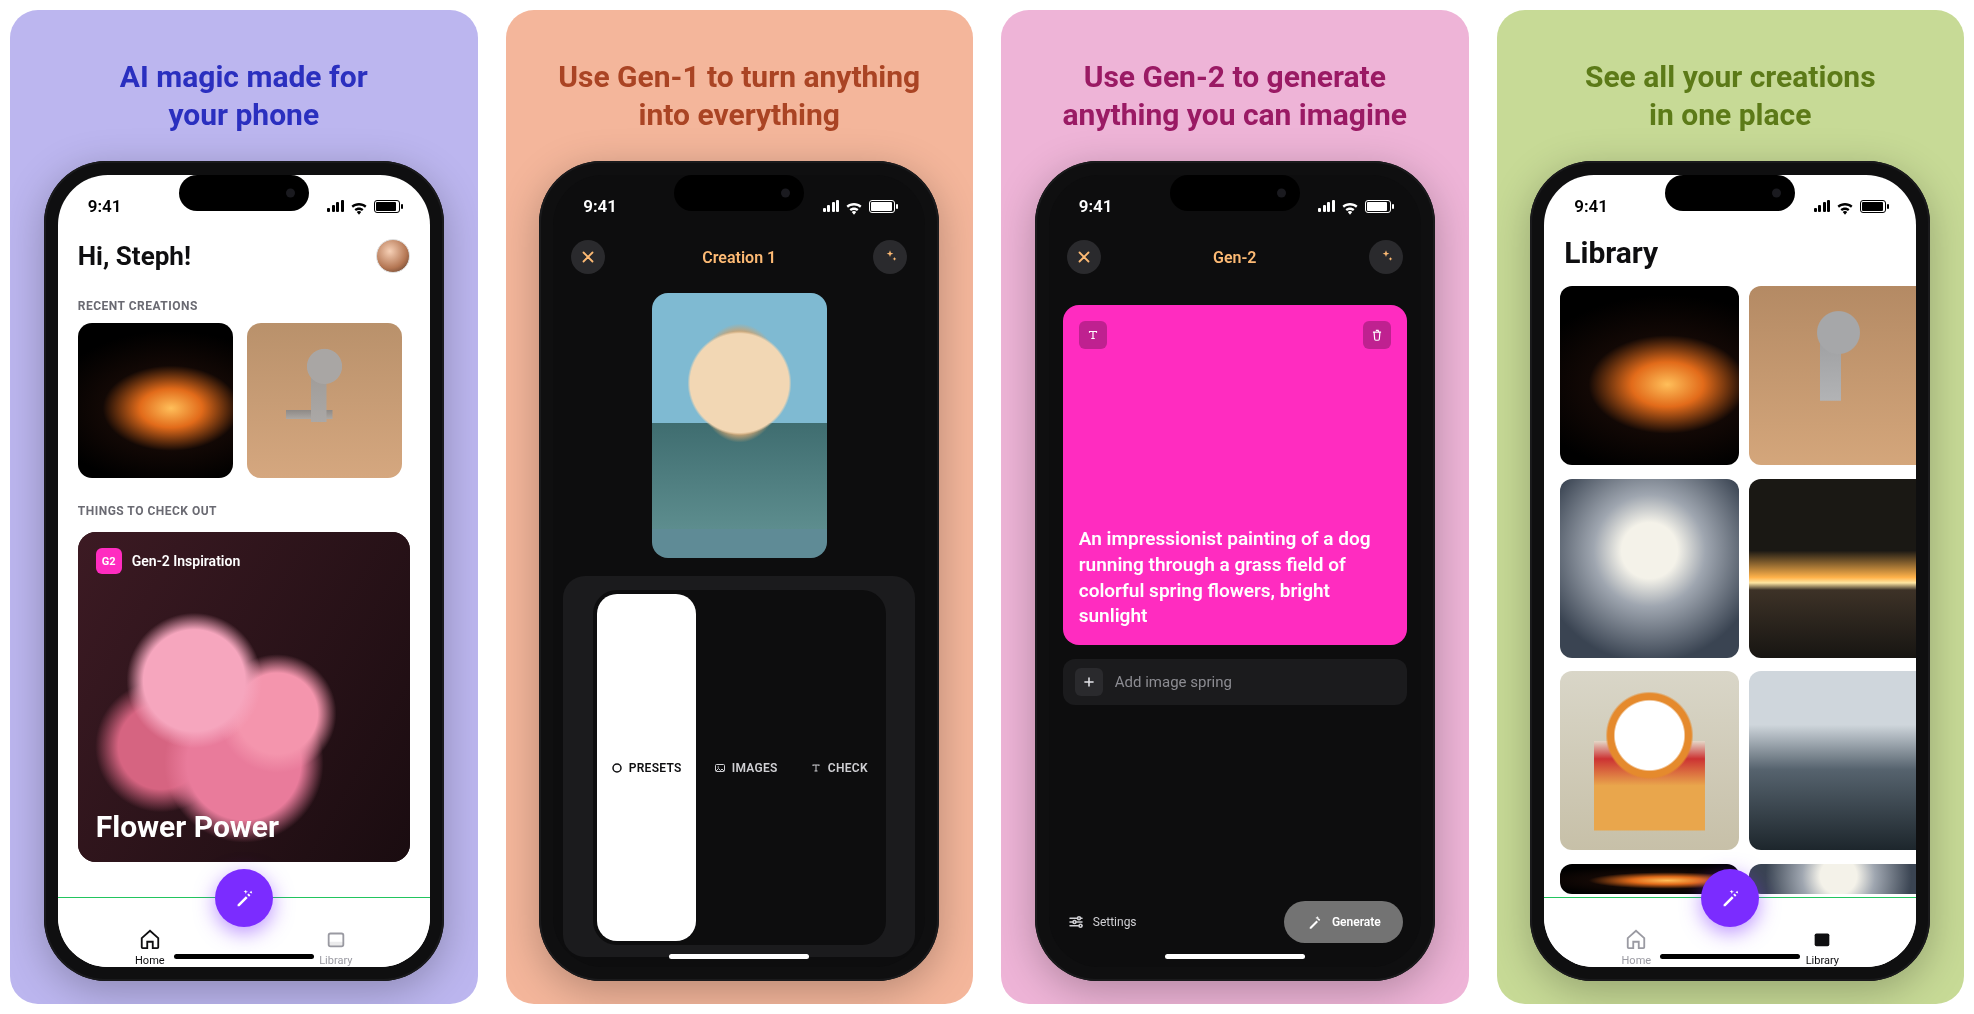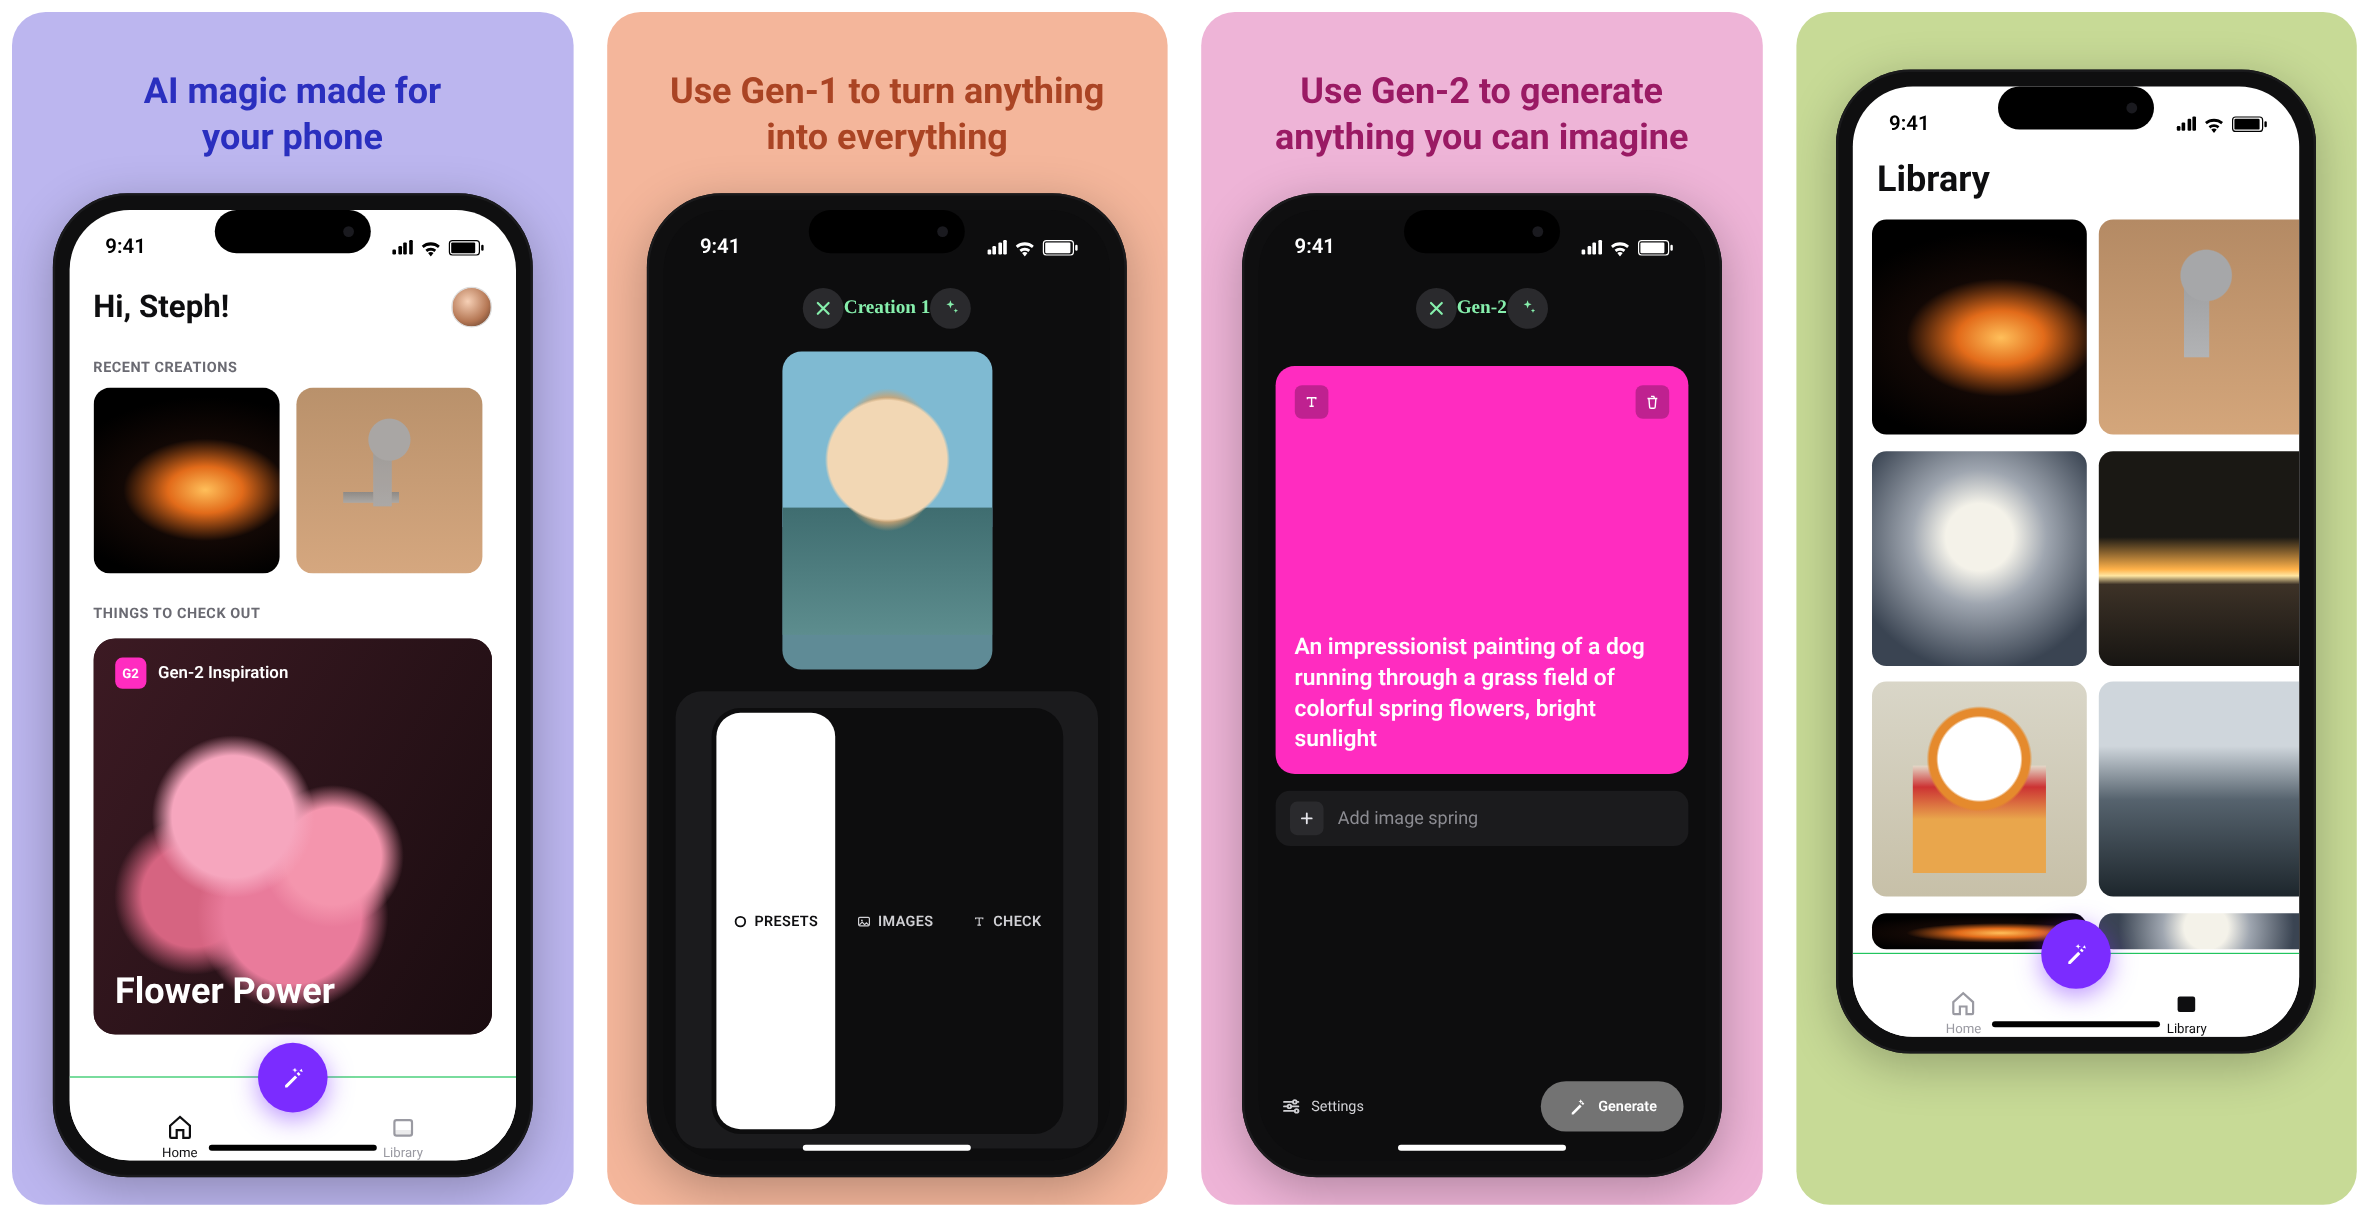--- a/index.html
+++ b/index.html
@@ -139,21 +139,21 @@
   .g2-badge{ width:26px;height:26px; background:#ff2cc0; border-radius:6px; display:flex; align-items:center; justify-content:center; color:#fff; font-size:11px; font-weight:700;}
   .s1-badge-text{ color:#fff; font-size:14px; font-weight:600;}
   .s1-card-title{ position:absolute; bottom:18px; left:18px; color:#fff; font-size:30px; font-weight:700; z-index:2;}
 
   .tabbar{ height:70px; border-top:1px solid #22c55e; display:flex; align-items:flex-end; justify-content:space-around; background:#fff; position:relative;}
   .tab{ display:flex; flex-direction:column; align-items:center; gap:4px; color:#9a9aa2; font-size:11px;}
   .tab.active{ color:#0e0e10;}
   .fab{ position:absolute; bottom:40px; left:50%; transform:translateX(-50%); width:58px; height:58px; border-radius:50%; background:#7b2cff; display:flex; align-items:center; justify-content:center; color:#fff; box-shadow:0 6px 20px rgba(123,44,255,0.5);}
 
   
-  .topbar{ height:52px; display:flex; align-items:center; justify-content:center; padding:0 18px; color:#86efac;font-family:Liberation Serif, serif;}
+  .topbar{ height:52px; display:flex; align-items:center; justify-content:space-between; padding:0 18px; color:#fdba74;}
   .circle-btn{ width:34px; height:34px; border-radius:50%; background:#2a2a2d; display:flex; align-items:center; justify-content:center;}
   .topbar-title{ font-size:16px; font-weight:600;}
   .s2-preview{ margin:10px auto 0; width:175px; height:265px; border-radius:16px; overflow:hidden; background:
      linear-gradient(#7fbad2 0 55%, #5f8b96 55% 100%);
      position:relative;}
   .s2-preview::before{content:""; position:absolute; inset:0; background:
      radial-gradient(circle 52px at 50% 34%, #f2d7b4 95%, transparent 100%),
      radial-gradient(ellipse 62px 85px at 50% 34%, #caa373 60%, transparent 70%),
      linear-gradient(#3f6d70,#5d8d8e) 50% 82%/100% 40% no-repeat;}
   .s2-panel{ flex:1; background:#1b1b1d; margin:18px 10px 10px; border-radius:22px; display:flex; overflow:hidden;}
@@ -442,20 +442,21 @@
             </svg>
           <span>Generate</span>
         </div>
       </div>
       <div class="homebar"></div>
     </div>
   </div>
 </div>
 
 <div class="panel panel-4">
+  <div class="headline">See all your creations<br>in one place</div>
   <div class="phone light">
     <div class="notch"></div>
     <div class="screen">
       <div class="statusbar">
         <span>9:41</span>
         <div class="status-icons">
           <span class="signal-icon">
               <span></span>
               <span></span>
               <span></span>

